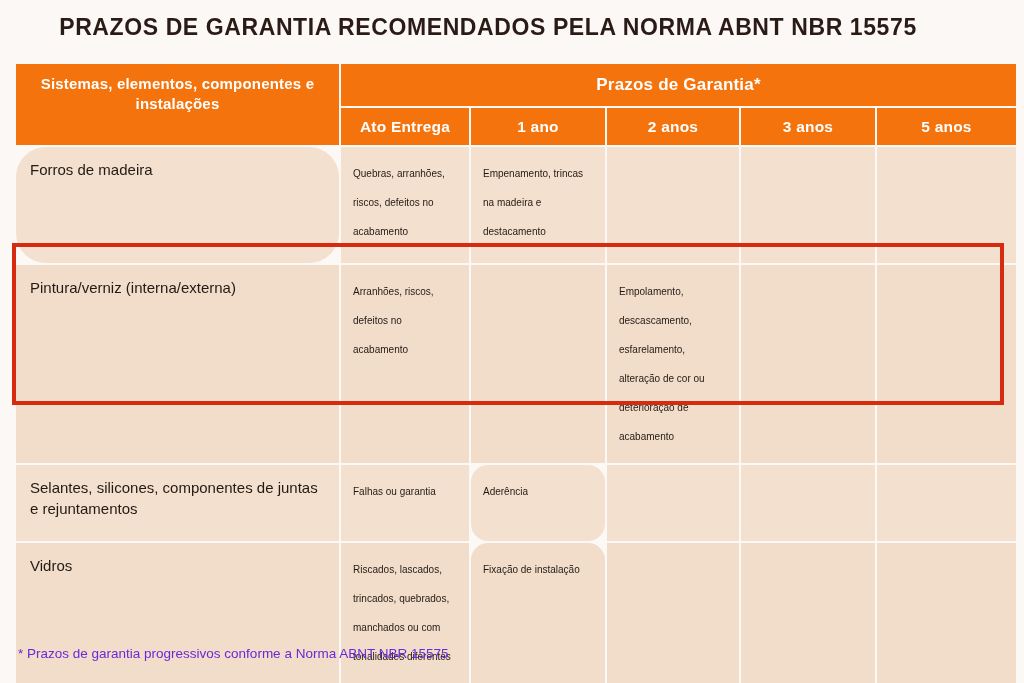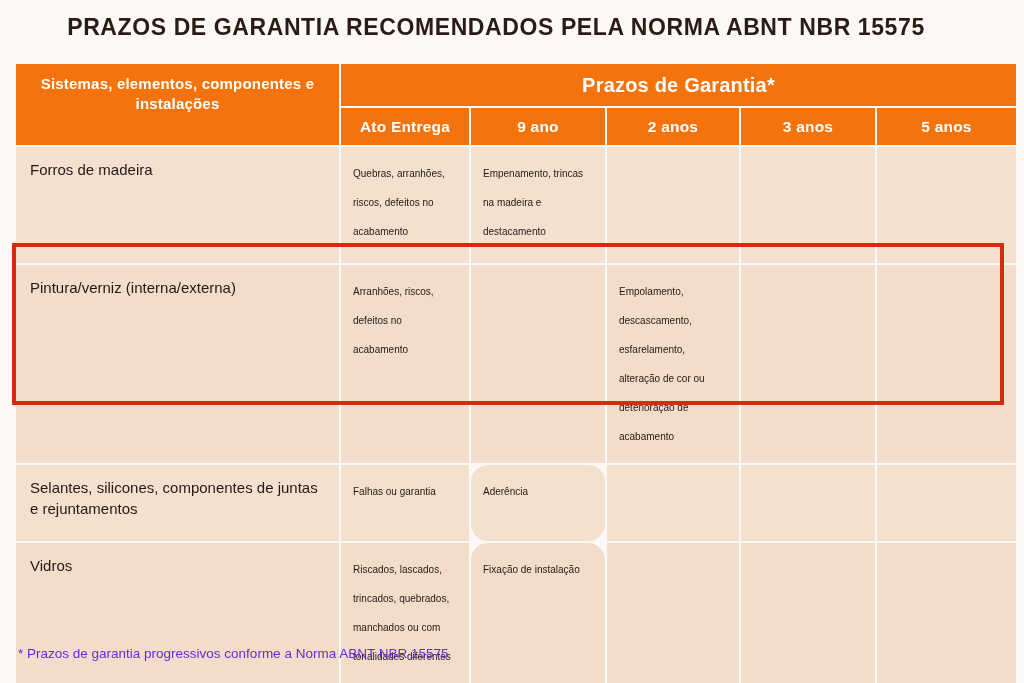--- a/index.html
+++ b/index.html
@@ -19,21 +19,21 @@
   .page {
     position: relative;
     width: 1024px;
     height: 683px;
     box-sizing: border-box;
   }
 
   
   .page-title {
     position: absolute;
-    left: 8px;
+    left: 0;
     top: 14px;
     width: 976px;
     text-align: center;
     font-size: 23px;
     font-weight: bold;
     color: #2B1B16;
     letter-spacing: 0.6px;
     white-space: nowrap;
   }
 
@@ -70,21 +70,21 @@
     font-size: 15px;
     letter-spacing: 0.2px;
   }
   .hdr-systems {
     font-size: 15px;
     line-height: 20px;
     padding: 10px 14px !important;
     vertical-align: middle;
   }
   .hdr-group {
-    font-size: 20px;
+    font-size: 17px;
     font-weight: bold;
     height: 42px;
     line-height: 42px;
     vertical-align: middle;
   }
   .hdr-term {
     font-size: 15.5px;
     height: 37px;
     line-height: 37px;
     vertical-align: middle;
@@ -160,30 +160,30 @@
         <col style="width:134px">
         <col style="width:139px">
       </colgroup>
       <thead>
         <tr>
           <th class="hdr hdr-systems" rowspan="2">Sistemas, elementos, componentes e instalações</th>
           <th class="hdr hdr-group" colspan="5">Prazos de Garantia*</th>
         </tr>
         <tr>
           <th class="hdr hdr-term">Ato Entrega</th>
-          <th class="hdr hdr-term">9 ano</th>
+          <th class="hdr hdr-term">1 ano</th>
           <th class="hdr hdr-term">2 anos</th>
           <th class="hdr hdr-term">3 anos</th>
           <th class="hdr hdr-term">5 anos</th>
         </tr>
       </thead>
       <tbody>
 
         <tr class="r0">
-          <td class="cell cell-sys" style="height:92px;">Forros de madeira</td>
+          <td class="cell cell-sys" style="height:92px;border-radius:30px;">Forros de madeira</td>
           <td class="cell">Quebras, arranhões, riscos, defeitos no acabamento</td>
           <td class="cell">Empenamento, trincas na madeira e destacamento</td>
           <td class="cell cell-empty"></td>
           <td class="cell cell-empty"></td>
           <td class="cell cell-empty"></td>
         </tr>
 
         <tr class="r1">
           <td class="cell cell-sys" style="height:150px;">Pintura/verniz (interna/externa)</td>
           <td class="cell">Arranhões, riscos, defeitos no acabamento</td>

